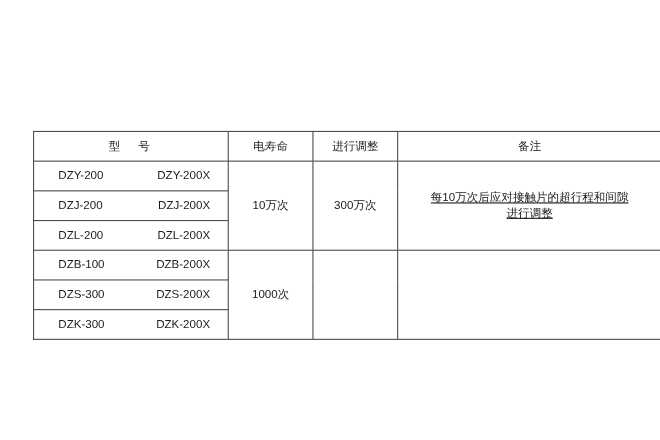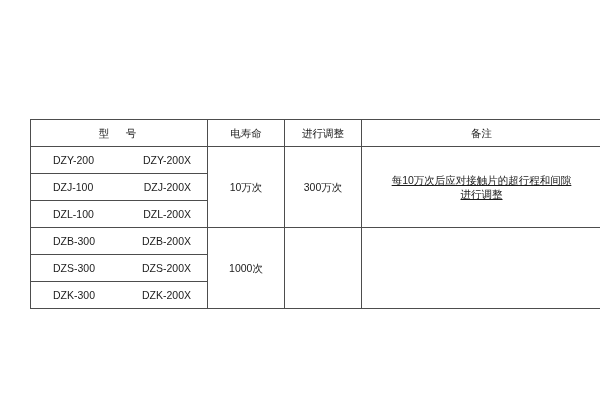--- a/index.html
+++ b/index.html
@@ -102,39 +102,39 @@
           <td rowspan="3">300万次</td>
           <td rowspan="3" class="note-cell">
             <div>每10万次后应对接触片的超行程和间隙</div>
             <div>进行调整</div>
           </td>
         </tr>
 
         <tr>
           <td class="model-cell">
             <div class="model-inner">
-              <span>DZJ-100</span>
+              <span>DZJ-200</span>
               <span>DZJ-200X</span>
             </div>
           </td>
         </tr>
 
         <tr>
           <td class="model-cell">
             <div class="model-inner">
-              <span>DZL-100</span>
+              <span>DZL-200</span>
               <span>DZL-200X</span>
             </div>
           </td>
         </tr>
 
         <tr>
           <td class="model-cell">
             <div class="model-inner">
-              <span>DZB-300</span>
+              <span>DZB-100</span>
               <span>DZB-200X</span>
             </div>
           </td>
           <td rowspan="3">1000次</td>
           <td rowspan="3"></td>
           <td rowspan="3"></td>
         </tr>
 
         <tr>
           <td class="model-cell">

